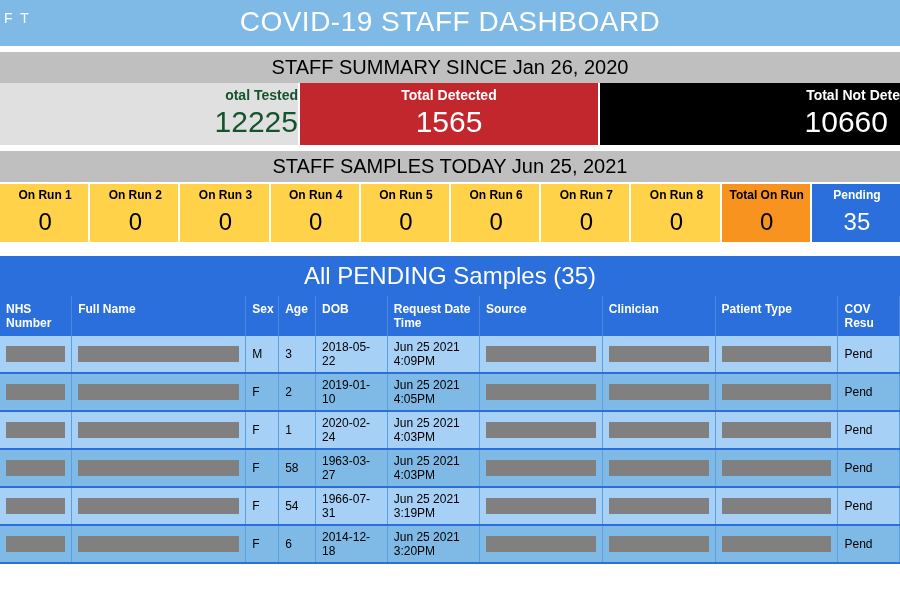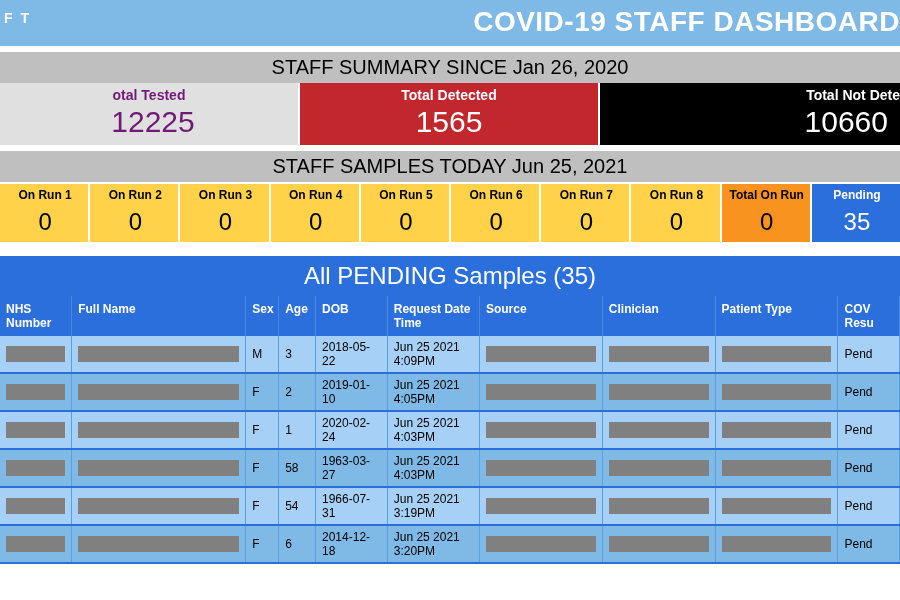--- a/index.html
+++ b/index.html
@@ -8,23 +8,23 @@
     background: #fff;
     width: 900px;
     height: 600px;
     overflow: hidden;
     font-size: 13px;
     color: #000;
   }
   .header-bar {
     background: #7fb9e6;
     color: #fff;
-    text-align: right;
+    text-align: center;
     font-size: 28px;
-    font-weight: 700;
+    font-weight: 400;
     padding: 6px 0 8px 0;
     letter-spacing: 0.5px;
     position: relative;
   }
   .header-ft {
     position: absolute;
     left: 4px;
     top: 10px;
     font-size: 14px;
     letter-spacing: 2px;
@@ -40,21 +40,21 @@
   .summary-row { display: flex; width: 100%; }
   .summary-tile {
     flex: 1 1 33.33%;
     text-align: center;
     padding: 4px 0 6px 0;
     border-right: 2px solid #fff;
   }
   .summary-tile:last-child { border-right: none; }
   .summary-tile .lbl { font-size: 14px; font-weight: 700; margin-bottom: 2px; }
   .summary-tile .val { font-size: 30px; font-weight: 400; }
-  .tile-tested { background: #e0e0e0; color: #701a75; text-align: center; padding-left: 0; }
+  .tile-tested { background: #e0e0e0; color: #14532d; text-align: right; padding-left: 0; }
   .tile-tested .lbl { padding-left: 0; }
   .tile-tested .val { padding-left: 8px; }
   .tile-detected { background: #c1272d; color: #fff; }
   .tile-notdetected { background: #000000; color: #fff; text-align: right; padding-right: 0; overflow: hidden; }
   .tile-notdetected .lbl { padding-right: 0; white-space: nowrap; }
   .tile-notdetected .val { padding-right: 12px; }
 
   .runs-row { display: flex; width: 100%; border-top: 2px solid #fff; }
   .run-tile {
     flex: 1 1 0;

